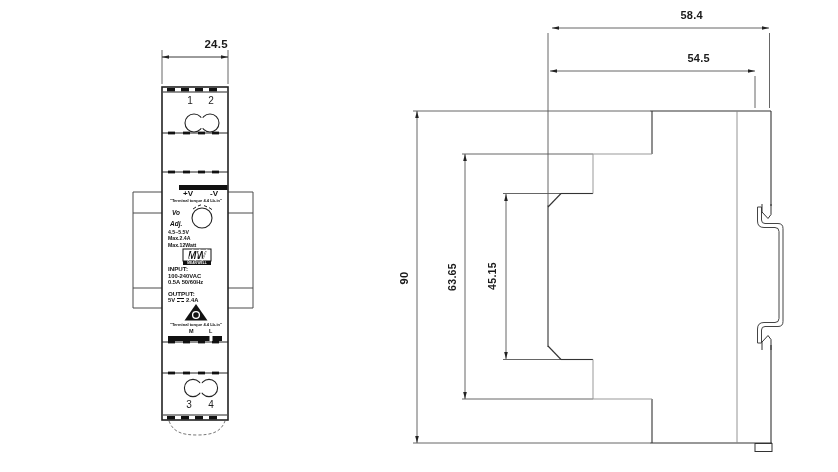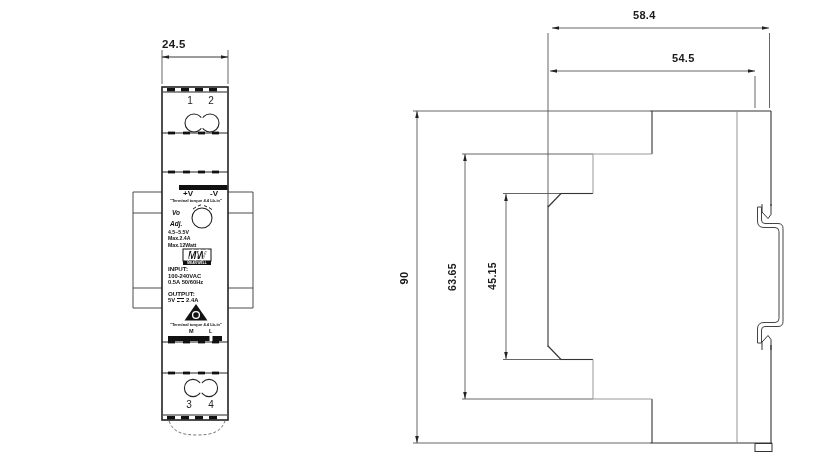--- a/index.html
+++ b/index.html
@@ -1,21 +1,21 @@
 <!DOCTYPE html>
 <html><head>
 <meta charset="utf-8">
 <style>
   html,body{margin:0;padding:0;background:#ffffff;}
   #stage{position:relative;width:838px;height:472px;background:#ffffff;overflow:hidden;
          font-family:"Liberation Sans","DejaVu Sans",sans-serif;color:#111;}
   #stage svg{position:absolute;left:0;top:0;}
   .txt{position:absolute;white-space:nowrap;}
   .dim{font-weight:bold;font-size:11px;color:#1a1a1a;letter-spacing:0.3px;}
-  .dim.center{text-align:left;}
+  .dim.center{text-align:right;}
   .rot{transform:translate(-50%,-50%) rotate(-90deg);transform-origin:center;}
   .tnum{font-size:10px;color:#222;width:12px;text-align:center;}
   
   #plabel{position:absolute;left:165px;top:184px;width:62px;height:158px;font-weight:bold;color:#111;}
   #plabel .a{position:absolute;}
   .f8{font-size:8px;font-weight:bold;}
   .f45{font-size:4.5px;font-weight:bold;transform:scale(0.9);transform-origin:center;width:100%;text-align:center;}
   .f65i{font-size:6.5px;font-weight:bold;font-style:italic;}
   .specs{font-size:5.2px;line-height:6.4px;font-weight:bold;}
   .io{font-size:6.2px;font-weight:bold;}
@@ -186,21 +186,21 @@
       <line x1="593" y1="359.5" x2="593" y2="399"></line>
       <line x1="593" y1="399" x2="652" y2="399"></line>
       <line x1="737" y1="111" x2="737" y2="443" stroke="#888" stroke-width="0.9"></line>
     </g>
 
     <rect x="755" y="443.5" width="17" height="8" fill="#fff" stroke="#333" stroke-width="1"></rect>
   </svg>
 
   <div class="txt dim center" style="left:162px;top:38px;width:66px;font-size:11.5px;">24.5</div>
   <div class="txt dim center" style="left:633px;top:9px;width:70px;">58.4</div>
-  <div class="txt dim center" style="left:672px;top:52px;width:70px;">54.5</div>
+  <div class="txt dim center" style="left:640px;top:52px;width:70px;">54.5</div>
   <div class="txt dim rot" style="left:404px;top:278px;">90</div>
   <div class="txt dim rot" style="left:452px;top:277px;font-size:10.5px;">63.65</div>
   <div class="txt dim rot" style="left:492px;top:276px;font-size:10.5px;">45.15</div>
 
   <div class="txt tnum" style="left:184px;top:95px;">1</div>
   <div class="txt tnum" style="left:205px;top:95px;">2</div>
   <div class="txt tnum" style="left:183px;top:399px;">3</div>
   <div class="txt tnum" style="left:205px;top:399px;">4</div>
 
   <div id="plabel">

